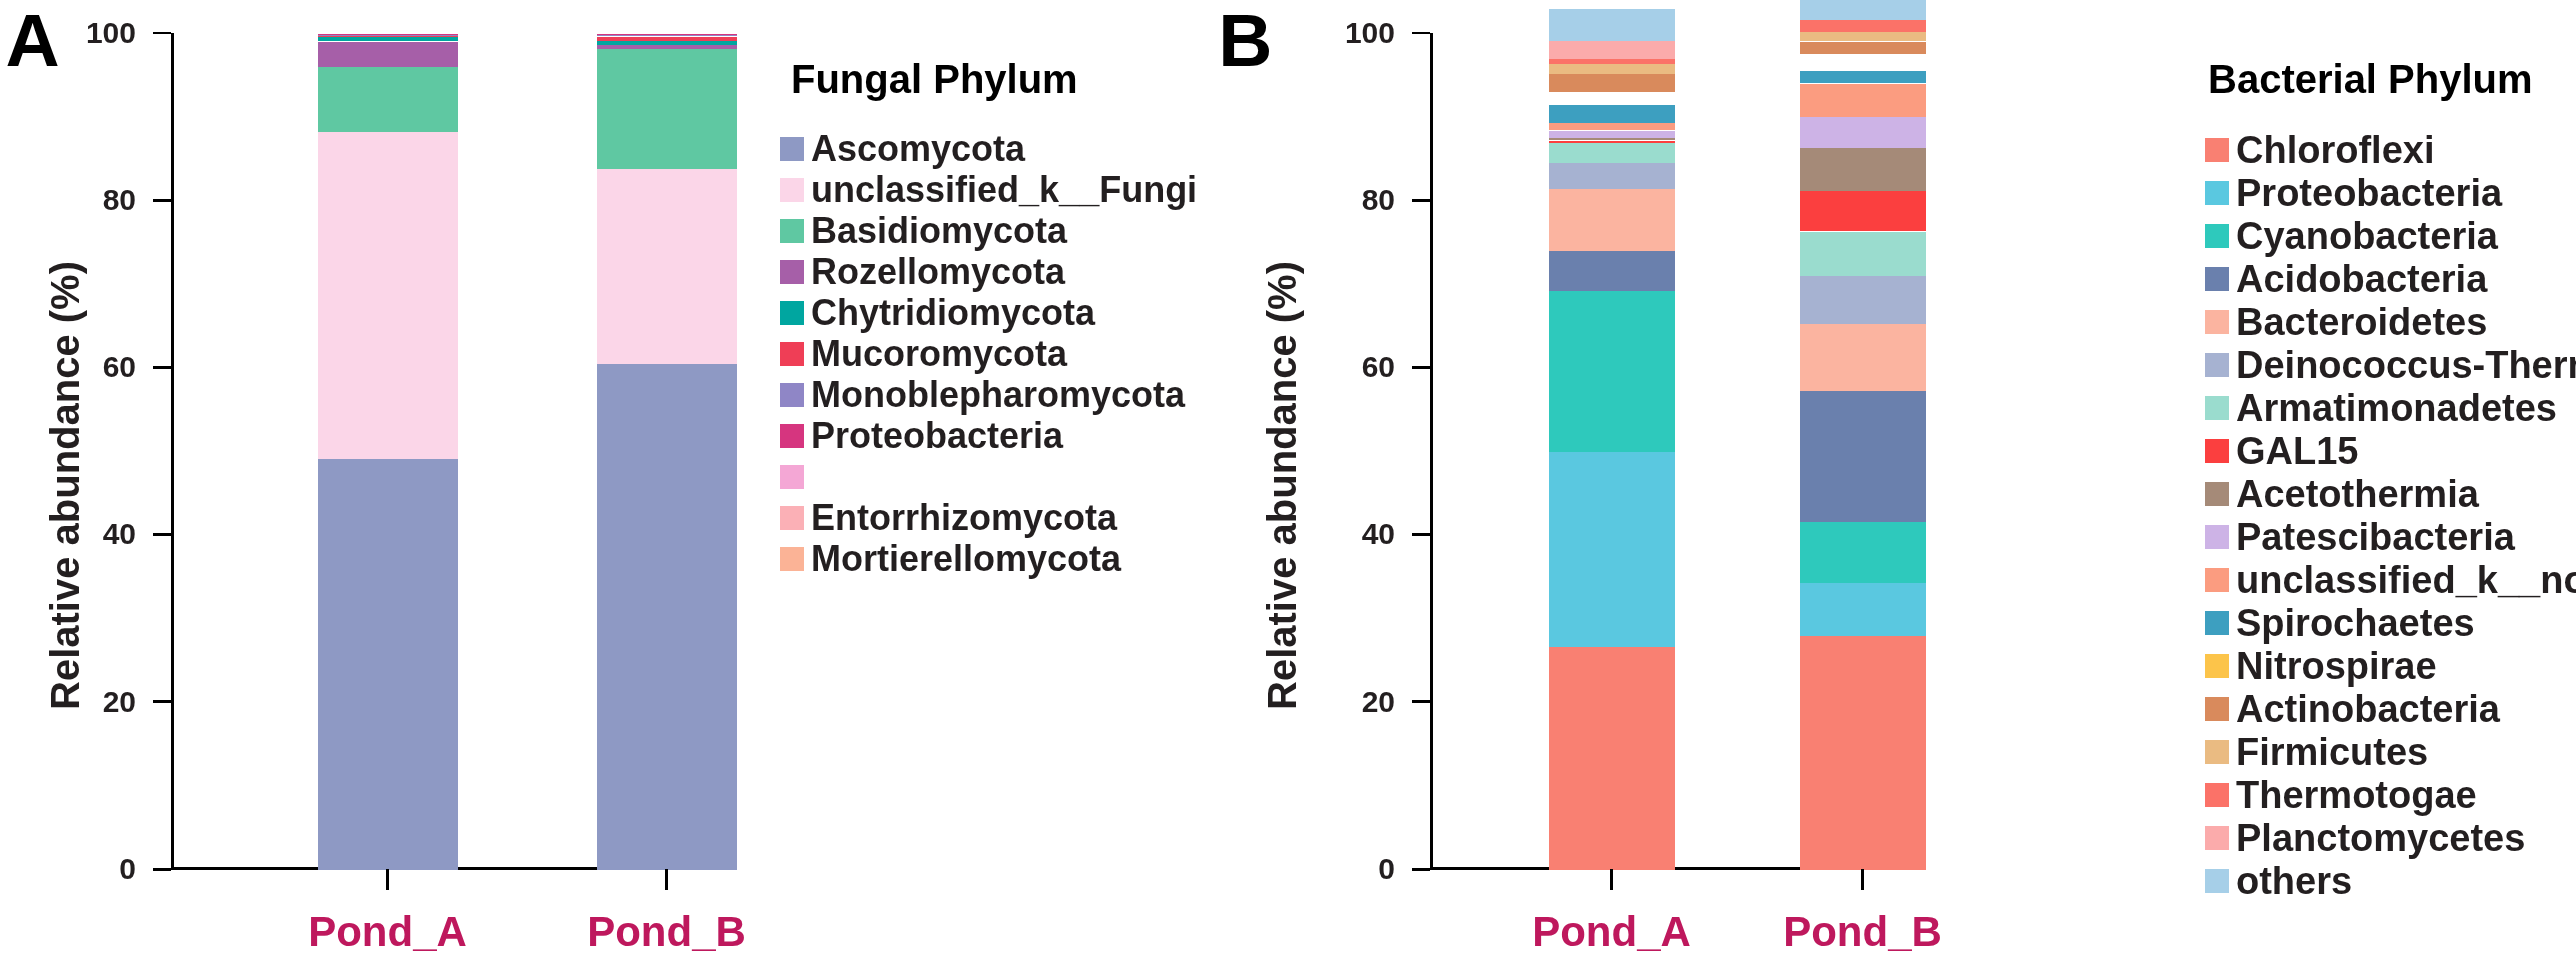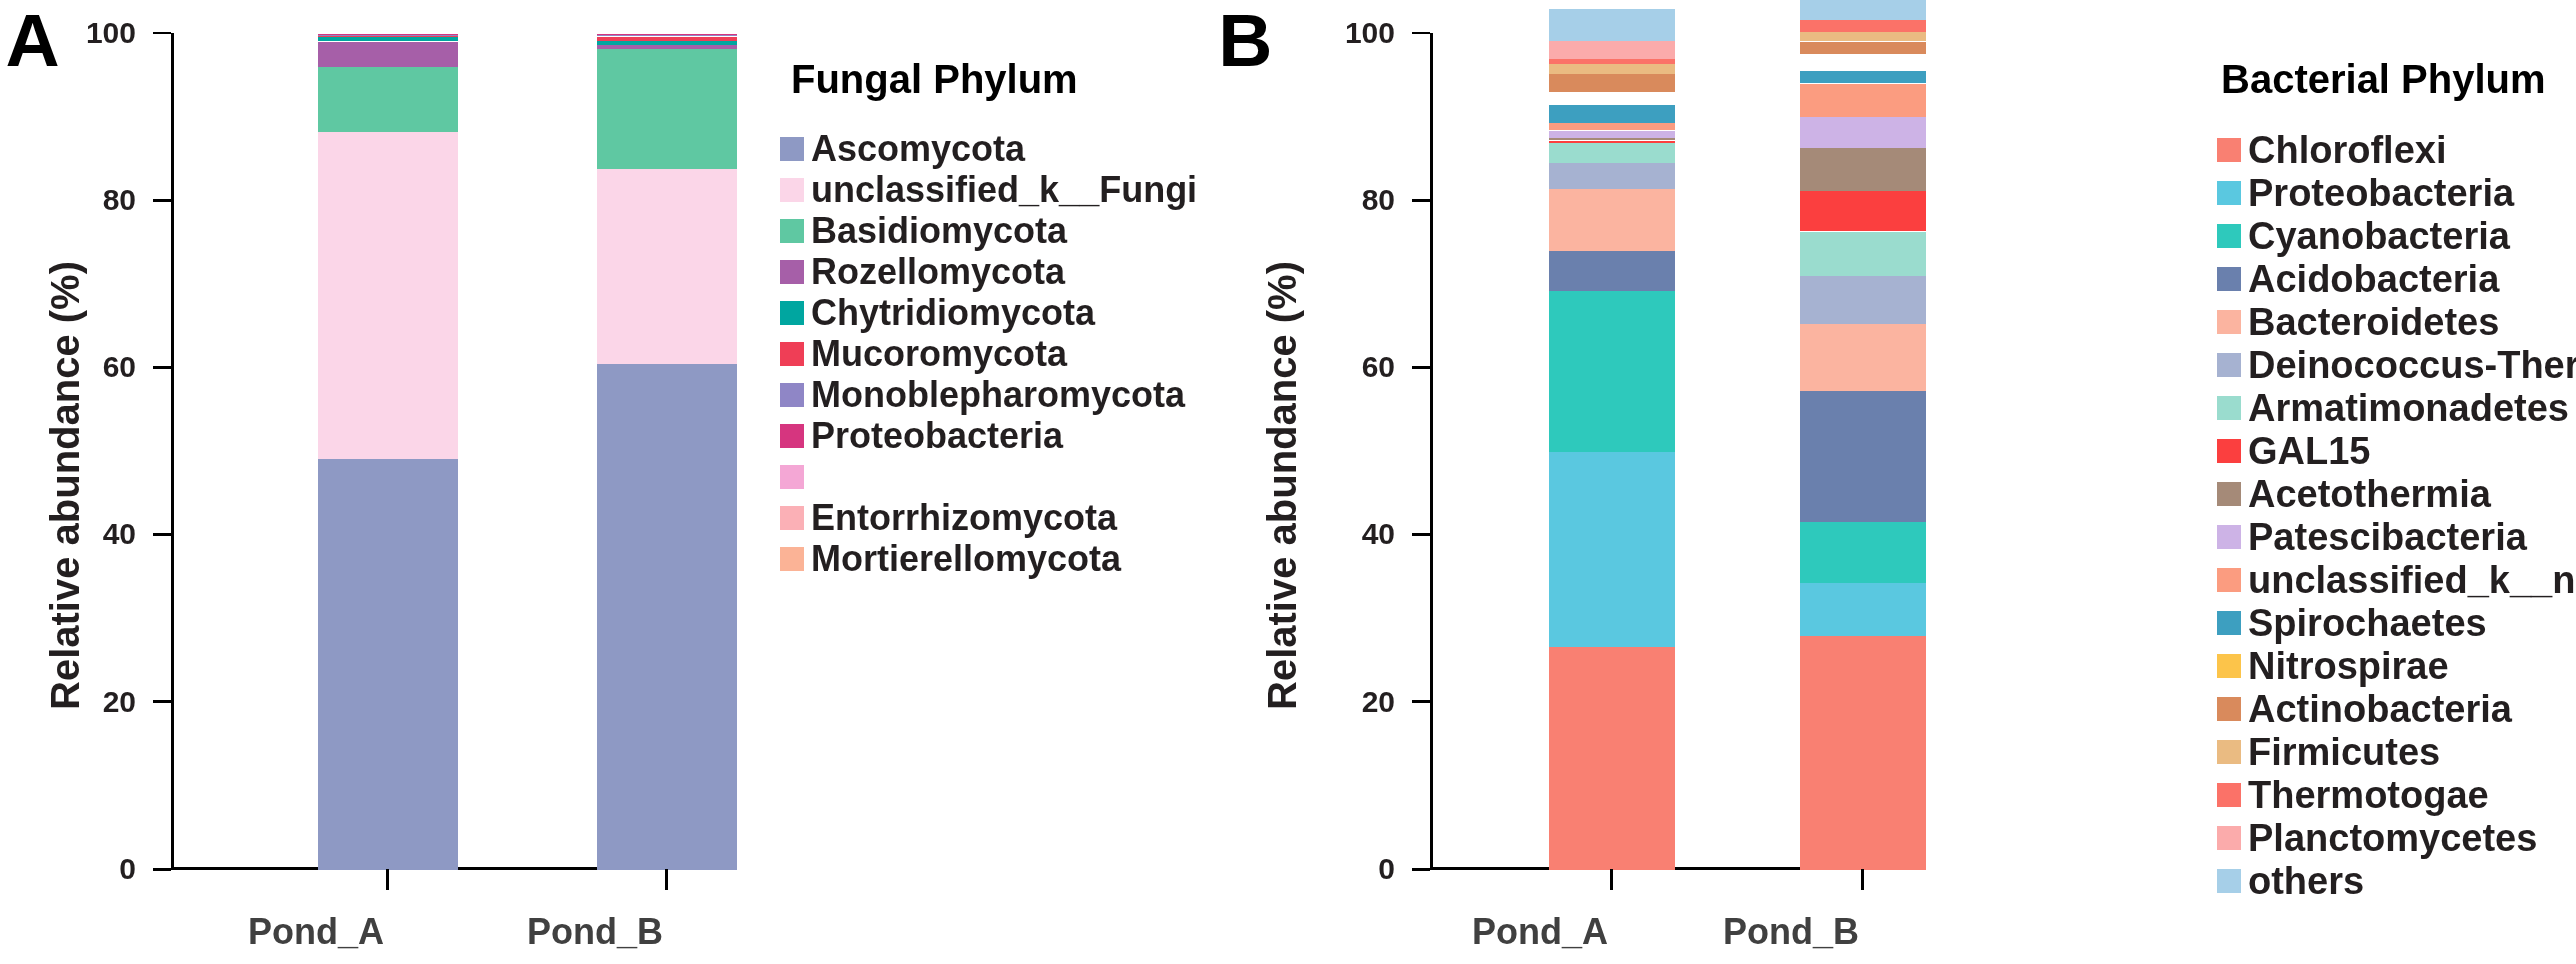--- a/index.html
+++ b/index.html
@@ -36,41 +36,41 @@
   }
   .ylabel{
     position:absolute;color:#231f20;font-weight:bold;font-size:40px;
     white-space:nowrap;transform:rotate(-90deg);transform-origin:left top;
   }
   #ylabel-a{left:43px;top:710px;}
   #ylabel-b{left:32px;top:710px;}
 
   .xtick{position:absolute;bottom:12.6px;width:2.8px;height:21px;background:#000000;}
   .xtick-label{
-    position:absolute;bottom:-50px;color:#404040;font-weight:bold;
-    font-size:36px;line-height:42px;white-space:nowrap;
+    position:absolute;bottom:-50px;color:#be185d;font-weight:bold;
+    font-size:42px;line-height:42px;text-align:center;white-space:nowrap;
   }
 
   
   .bar{position:absolute;bottom:33px;}
   .seg{position:absolute;left:0;width:100%;}
 
   
   .legend{position:absolute;}
   #legend-a{left:780px;top:59px;width:447px;}
   #legend-b{left:977px;top:59px;width:370px;}
   .legend-title{
     color:#000000;font-weight:bold;white-space:nowrap;
     font-size:40px;line-height:40px;margin-bottom:29px;
   }
   #legend-a .legend-title{margin-left:11px;}
-  #legend-b .legend-title{margin-left:16px;}
+  #legend-b .legend-title{margin-left:3px;}
   .legend-item{display:flex;align-items:center;white-space:nowrap;}
   #legend-a .legend-item{height:41px;}
-  #legend-b .legend-item{height:43px;margin-left:12px;}
+  #legend-b .legend-item{height:43px;}
   .swatch{flex:0 0 auto;width:24px;height:24px;margin-right:7px;}
   .legend-label{color:#231f20;font-weight:bold;font-size:36px;line-height:38px;}
   #legend-b .legend-label{font-size:38px;line-height:38px;}
 </style>
 </head>
 <body>
 
 <div class="figure">
 
   <div class="panel" id="panel-a">

